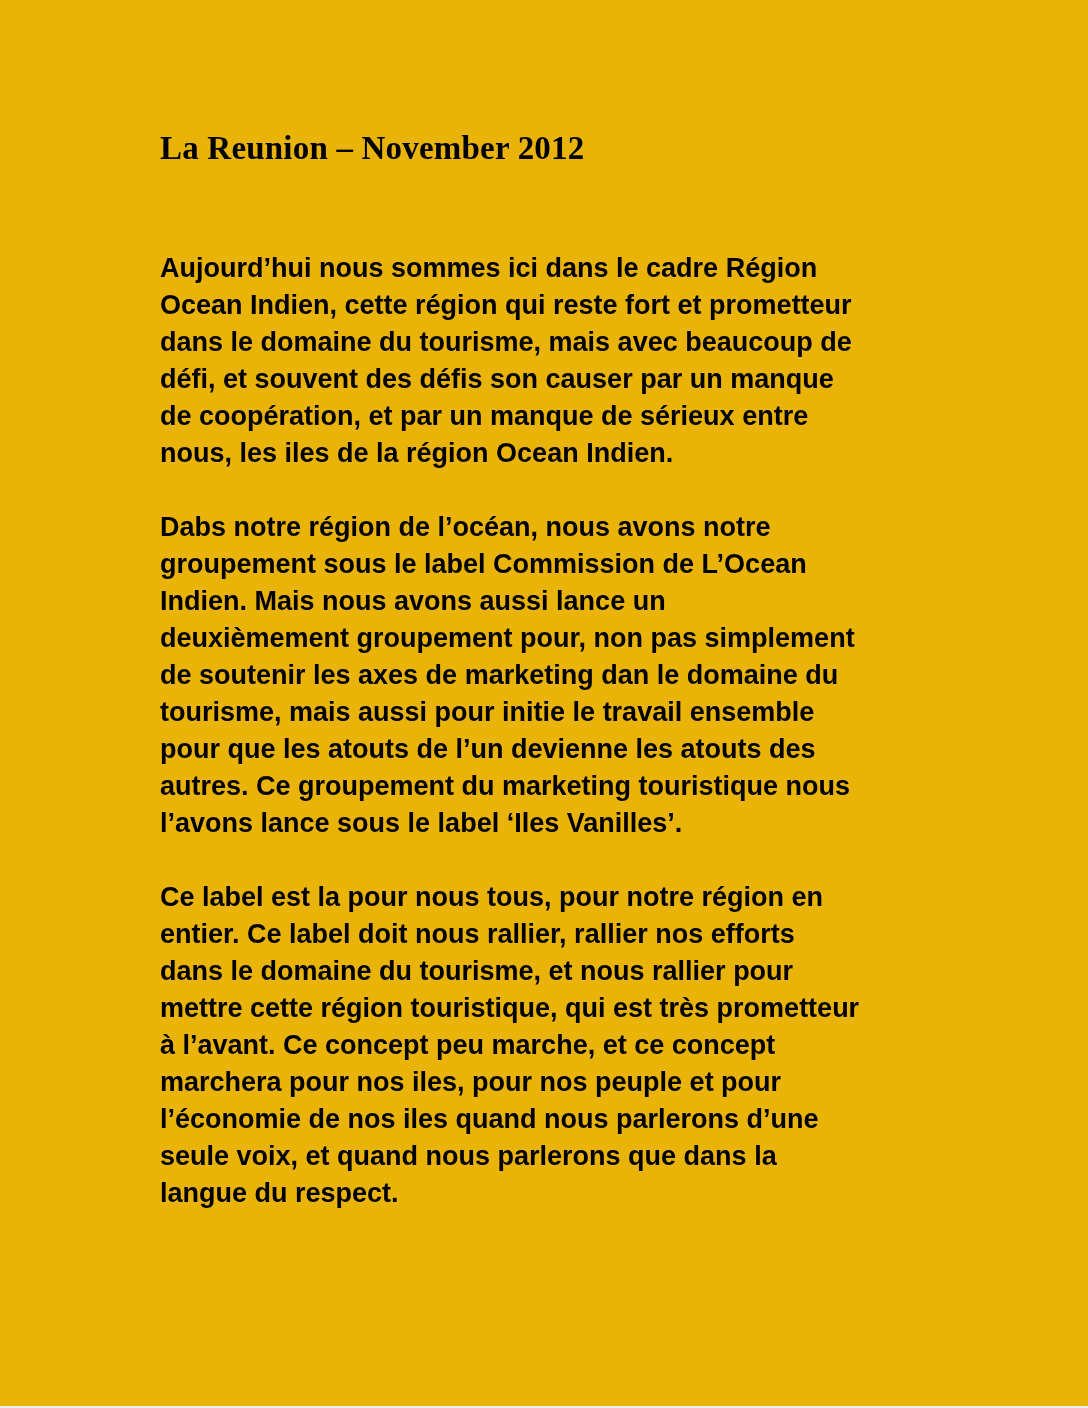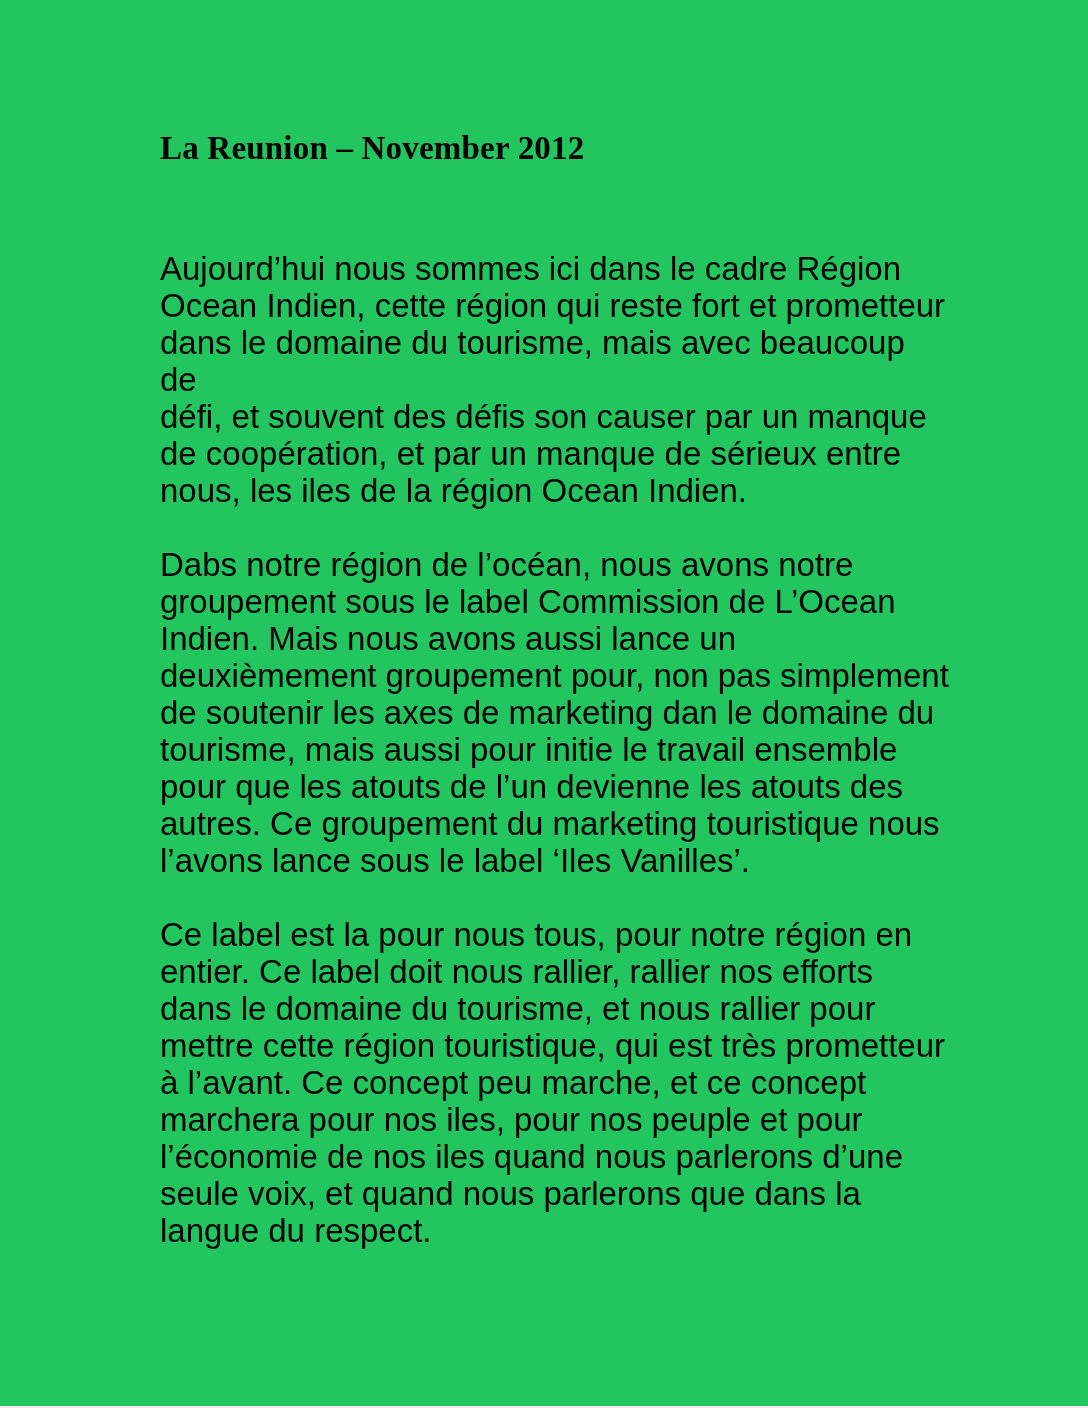--- a/index.html
+++ b/index.html
@@ -4,46 +4,47 @@
 <style>
   * { margin: 0; padding: 0; box-sizing: border-box; }
   html, body {
     background: #ffffff;
     font-family: "Liberation Sans", sans-serif;
   }
   .page {
     position: relative;
     width: 1088px;
     height: 1408px;
-    background: #22c55e;
+    background: #eab308;
     overflow: hidden;
     border-bottom: 2px solid #ededed;
   }
   .content {
     position: absolute;
     left: 160px;
     top: 130px;
     width: 790px;
   }
   .doc-title {
     font-family: "Liberation Serif", serif;
     font-weight: bold;
     font-size: 33px;
     line-height: 1.15;
     color: #000000;
     letter-spacing: 0.2px;
     margin-bottom: 82px;
   }
   .body-text p {
     font-family: "Liberation Sans", sans-serif;
-    font-size: 33px;
+    font-size: 27px;
     line-height: 37px;
     color: #000000;
     white-space: pre-line;
     margin-bottom: 37px;
+    font-weight: bold;
   }
   .body-text p:last-child { margin-bottom: 16px; }
 </style>
 </head>
 <body>
 
 <div class="page">
   <div class="content">
     <h1 class="doc-title">La Reunion – November 2012</h1>
     <div class="body-text">

